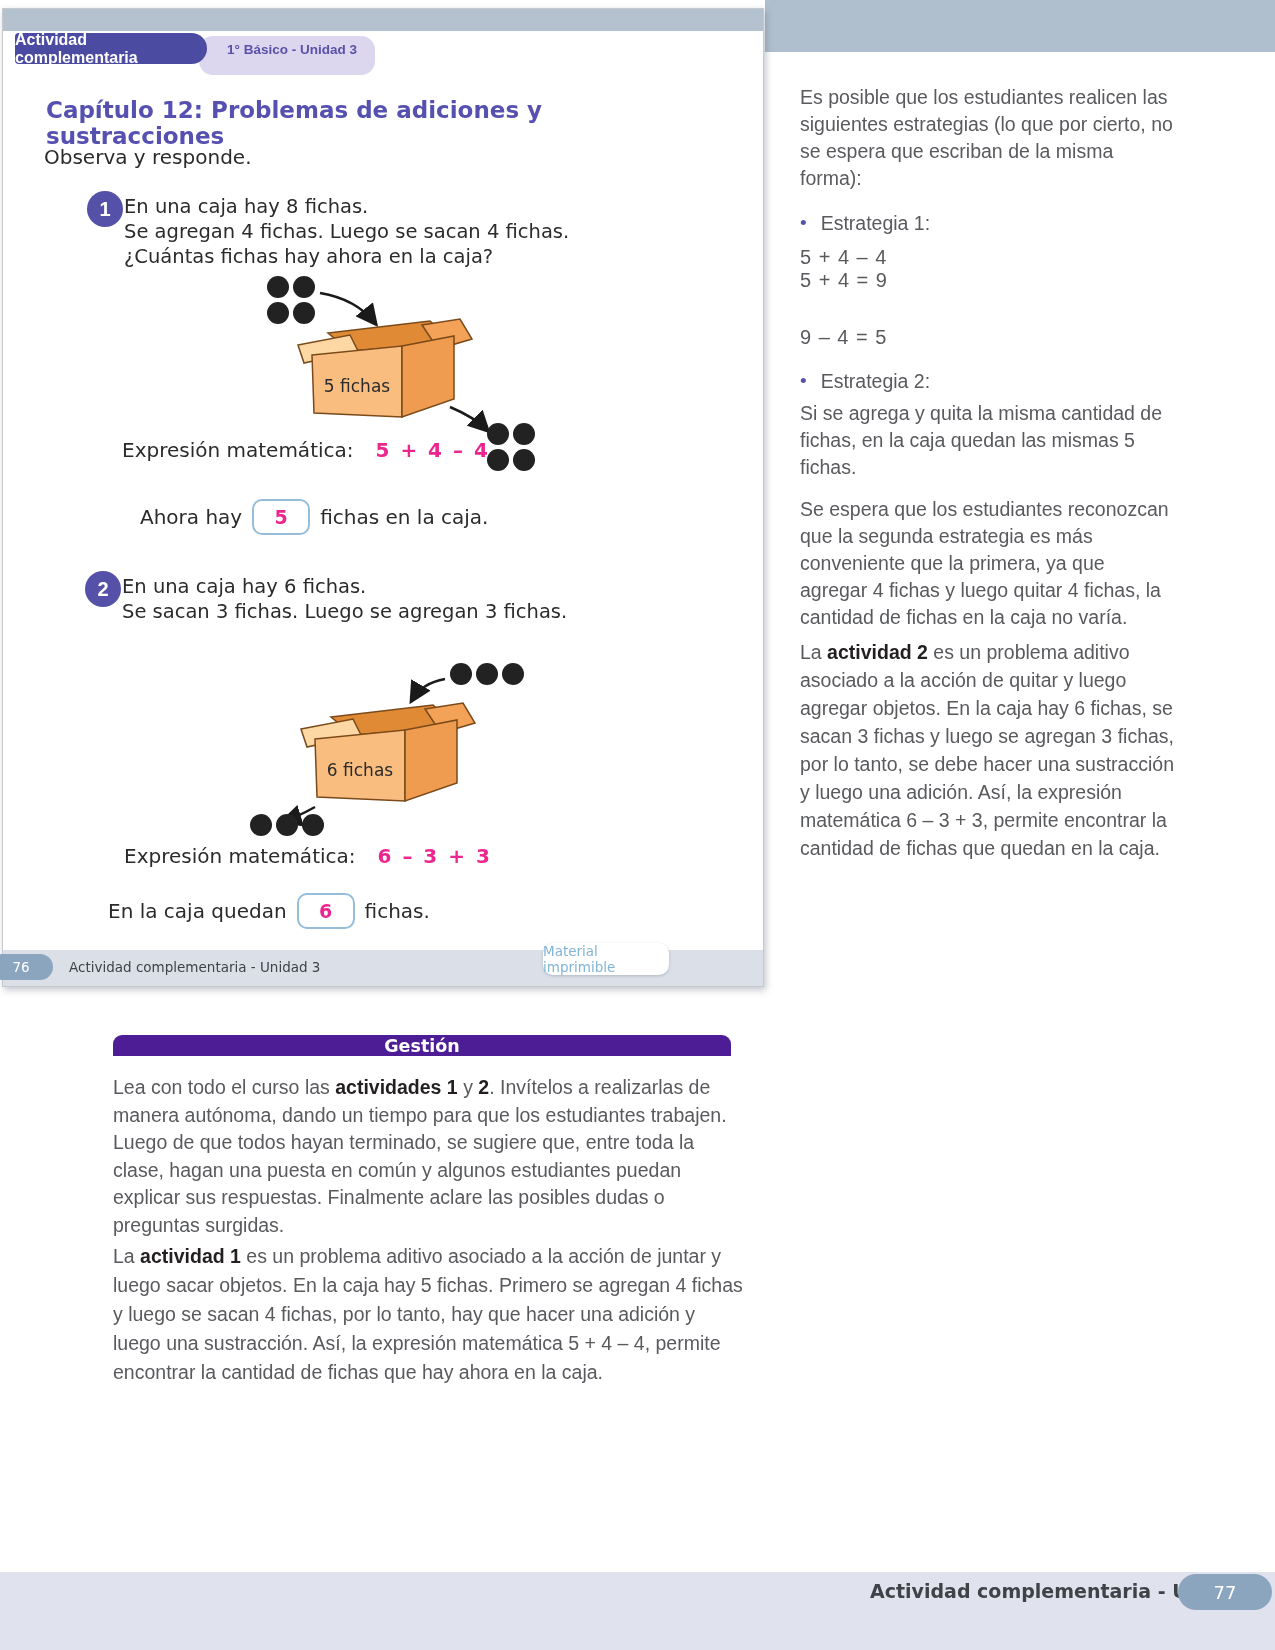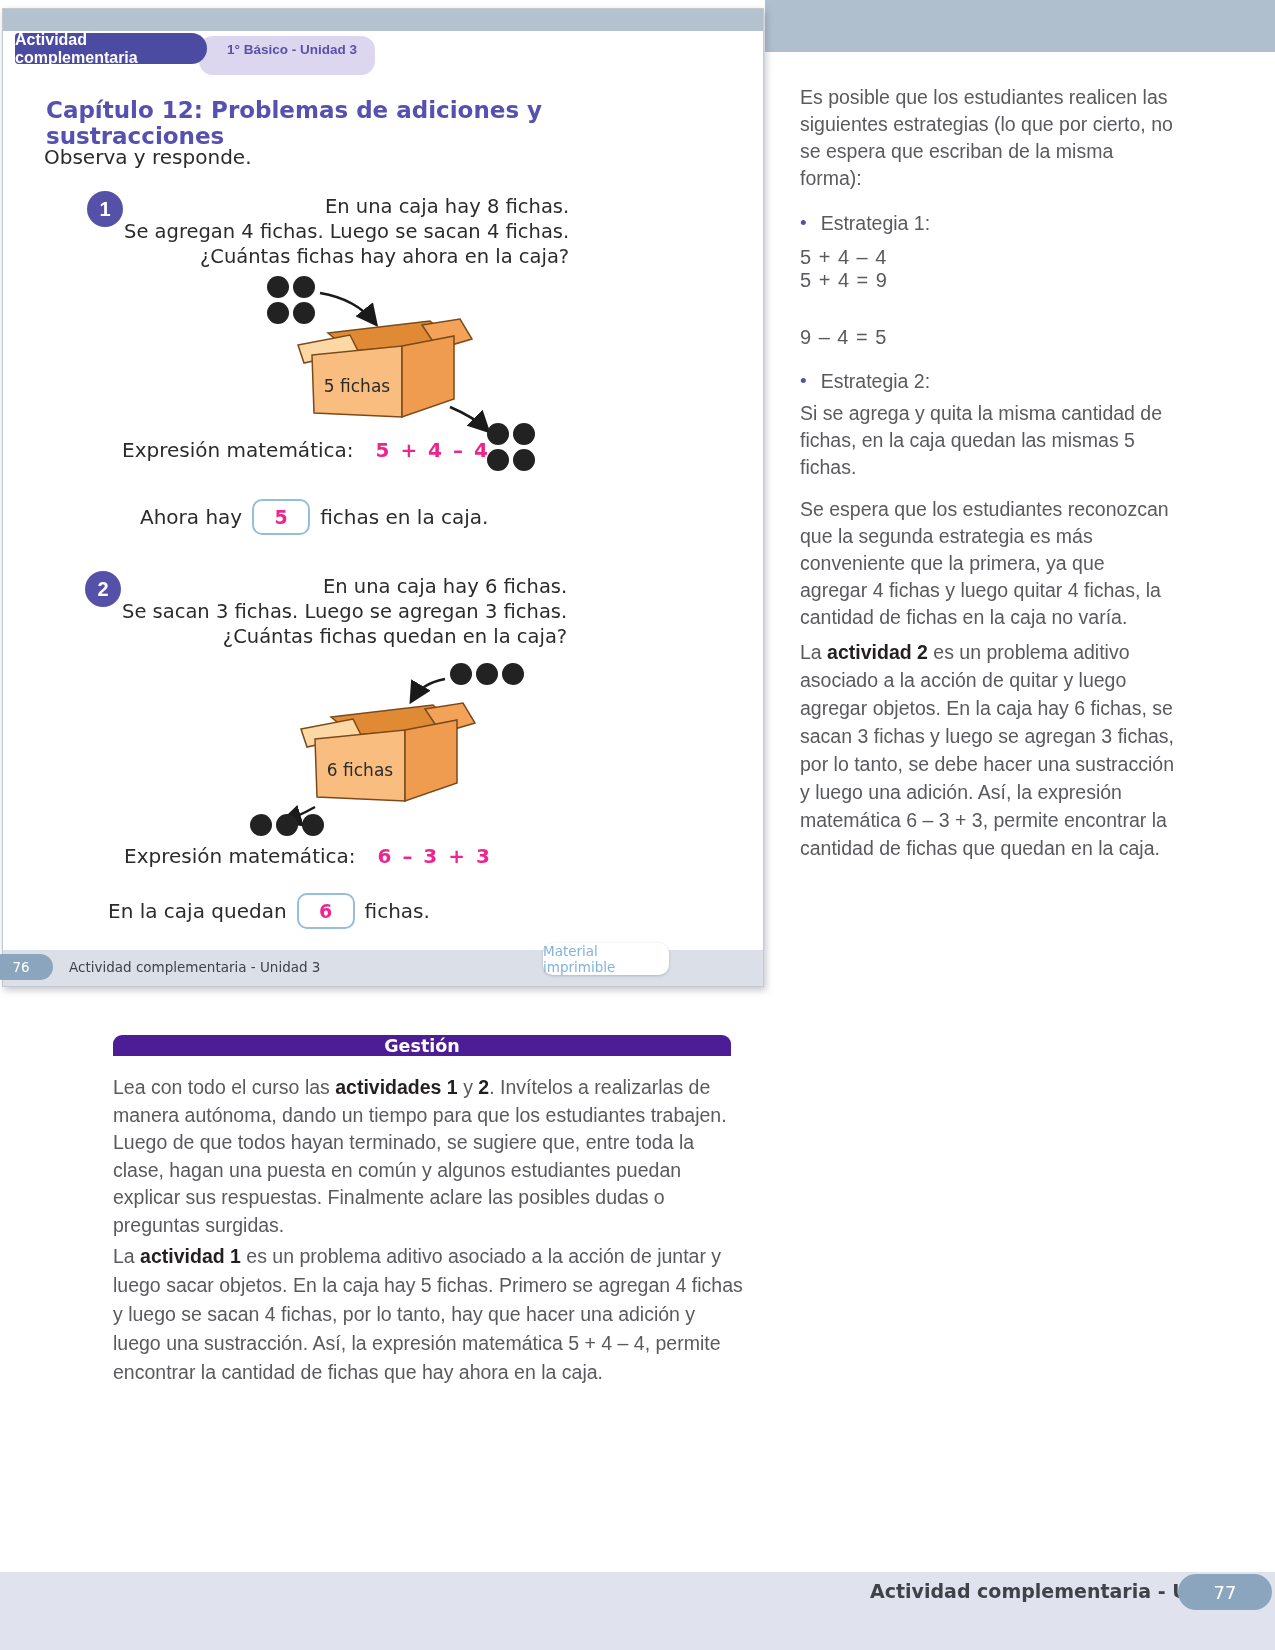--- a/index.html
+++ b/index.html
@@ -16,21 +16,21 @@
   .ws-topstrip{left:0;top:0;width:100%;height:22px;background:#b4c1ce;}
   .badge-unit{left:196px;top:27px;height:27px;padding:0 18px 12px 28px;background:#dcd6ef;
               border-radius:14px;display:flex;align-items:center;
               color:#5a51a8;font-size:13.5px;font-weight:bold;}
   .badge-main{left:12px;top:24px;width:192px;height:31px;background:#4c4ba2;
               border-radius:4px 17px 17px 4px;display:flex;align-items:center;justify-content:center;
               color:#ffffff;font-size:16px;font-weight:bold;}
   .ws-title{left:43px;top:88px;width:660px;color:#5650b0;font-size:23px;font-weight:bold;
             font-family:"DejaVu Sans",sans-serif;}
   .ws-instruction{left:41px;top:136px;font-size:20px;color:#2b2b2b;}
-  .hand{font-family:"DejaVu Sans",sans-serif;color:#2b2b2b;text-align:right;}
+  .hand{font-family:"DejaVu Sans",sans-serif;color:#2b2b2b;}
   .act-circle{width:36px;height:36px;border-radius:50%;background:#5551a8;color:#fff;
               display:flex;align-items:center;justify-content:center;font-size:20px;font-weight:bold;}
   .act-lines{font-size:19.5px;line-height:25px;color:#2b2b2b;}
   .expr-row{display:flex;align-items:baseline;gap:22px;font-size:20px;}
   .expr-val{color:#ec268f;font-weight:bold;letter-spacing:2px;}
   .ans-row{display:flex;align-items:center;gap:10px;font-size:20px;}
   .ans-box{width:54px;height:32px;border:2px solid #96bedb;border-radius:10px;background:#fff;
            display:flex;align-items:center;justify-content:center;
            color:#ec268f;font-size:19px;font-weight:bold;}
   .ws-footer{left:0;bottom:0;width:100%;height:36px;background:#dbdfe8;}
@@ -134,21 +134,20 @@
       </span>
       <span>fichas en la caja.</span>
     </div>
 
     <div class="abs act-circle" style="left:82px;top:562px;">
       <span>2</span>
     </div>
     <div class="abs act-lines hand" style="left:119px;top:565px;">
       <div>En una caja hay 6 fichas.</div>
       <div>Se sacan 3 fichas. Luego se agregan 3 fichas.</div>
-      <div>¿Cuántas fichas quedan en la caja?</div>
     </div>
 
     <svg class="abs" style="left:236px;top:620px;" width="300" height="212" viewBox="0 0 300 212">
       <defs>
         <marker id="ah2" markerWidth="9" markerHeight="9" refX="7" refY="4.5" orient="auto">
           <path d="M0,0 L9,4.5 L0,9 z" fill="#1a1a1a"></path>
         </marker>
       </defs>
       <g>
         <circle cx="222" cy="45" r="11" fill="#222"></circle>

